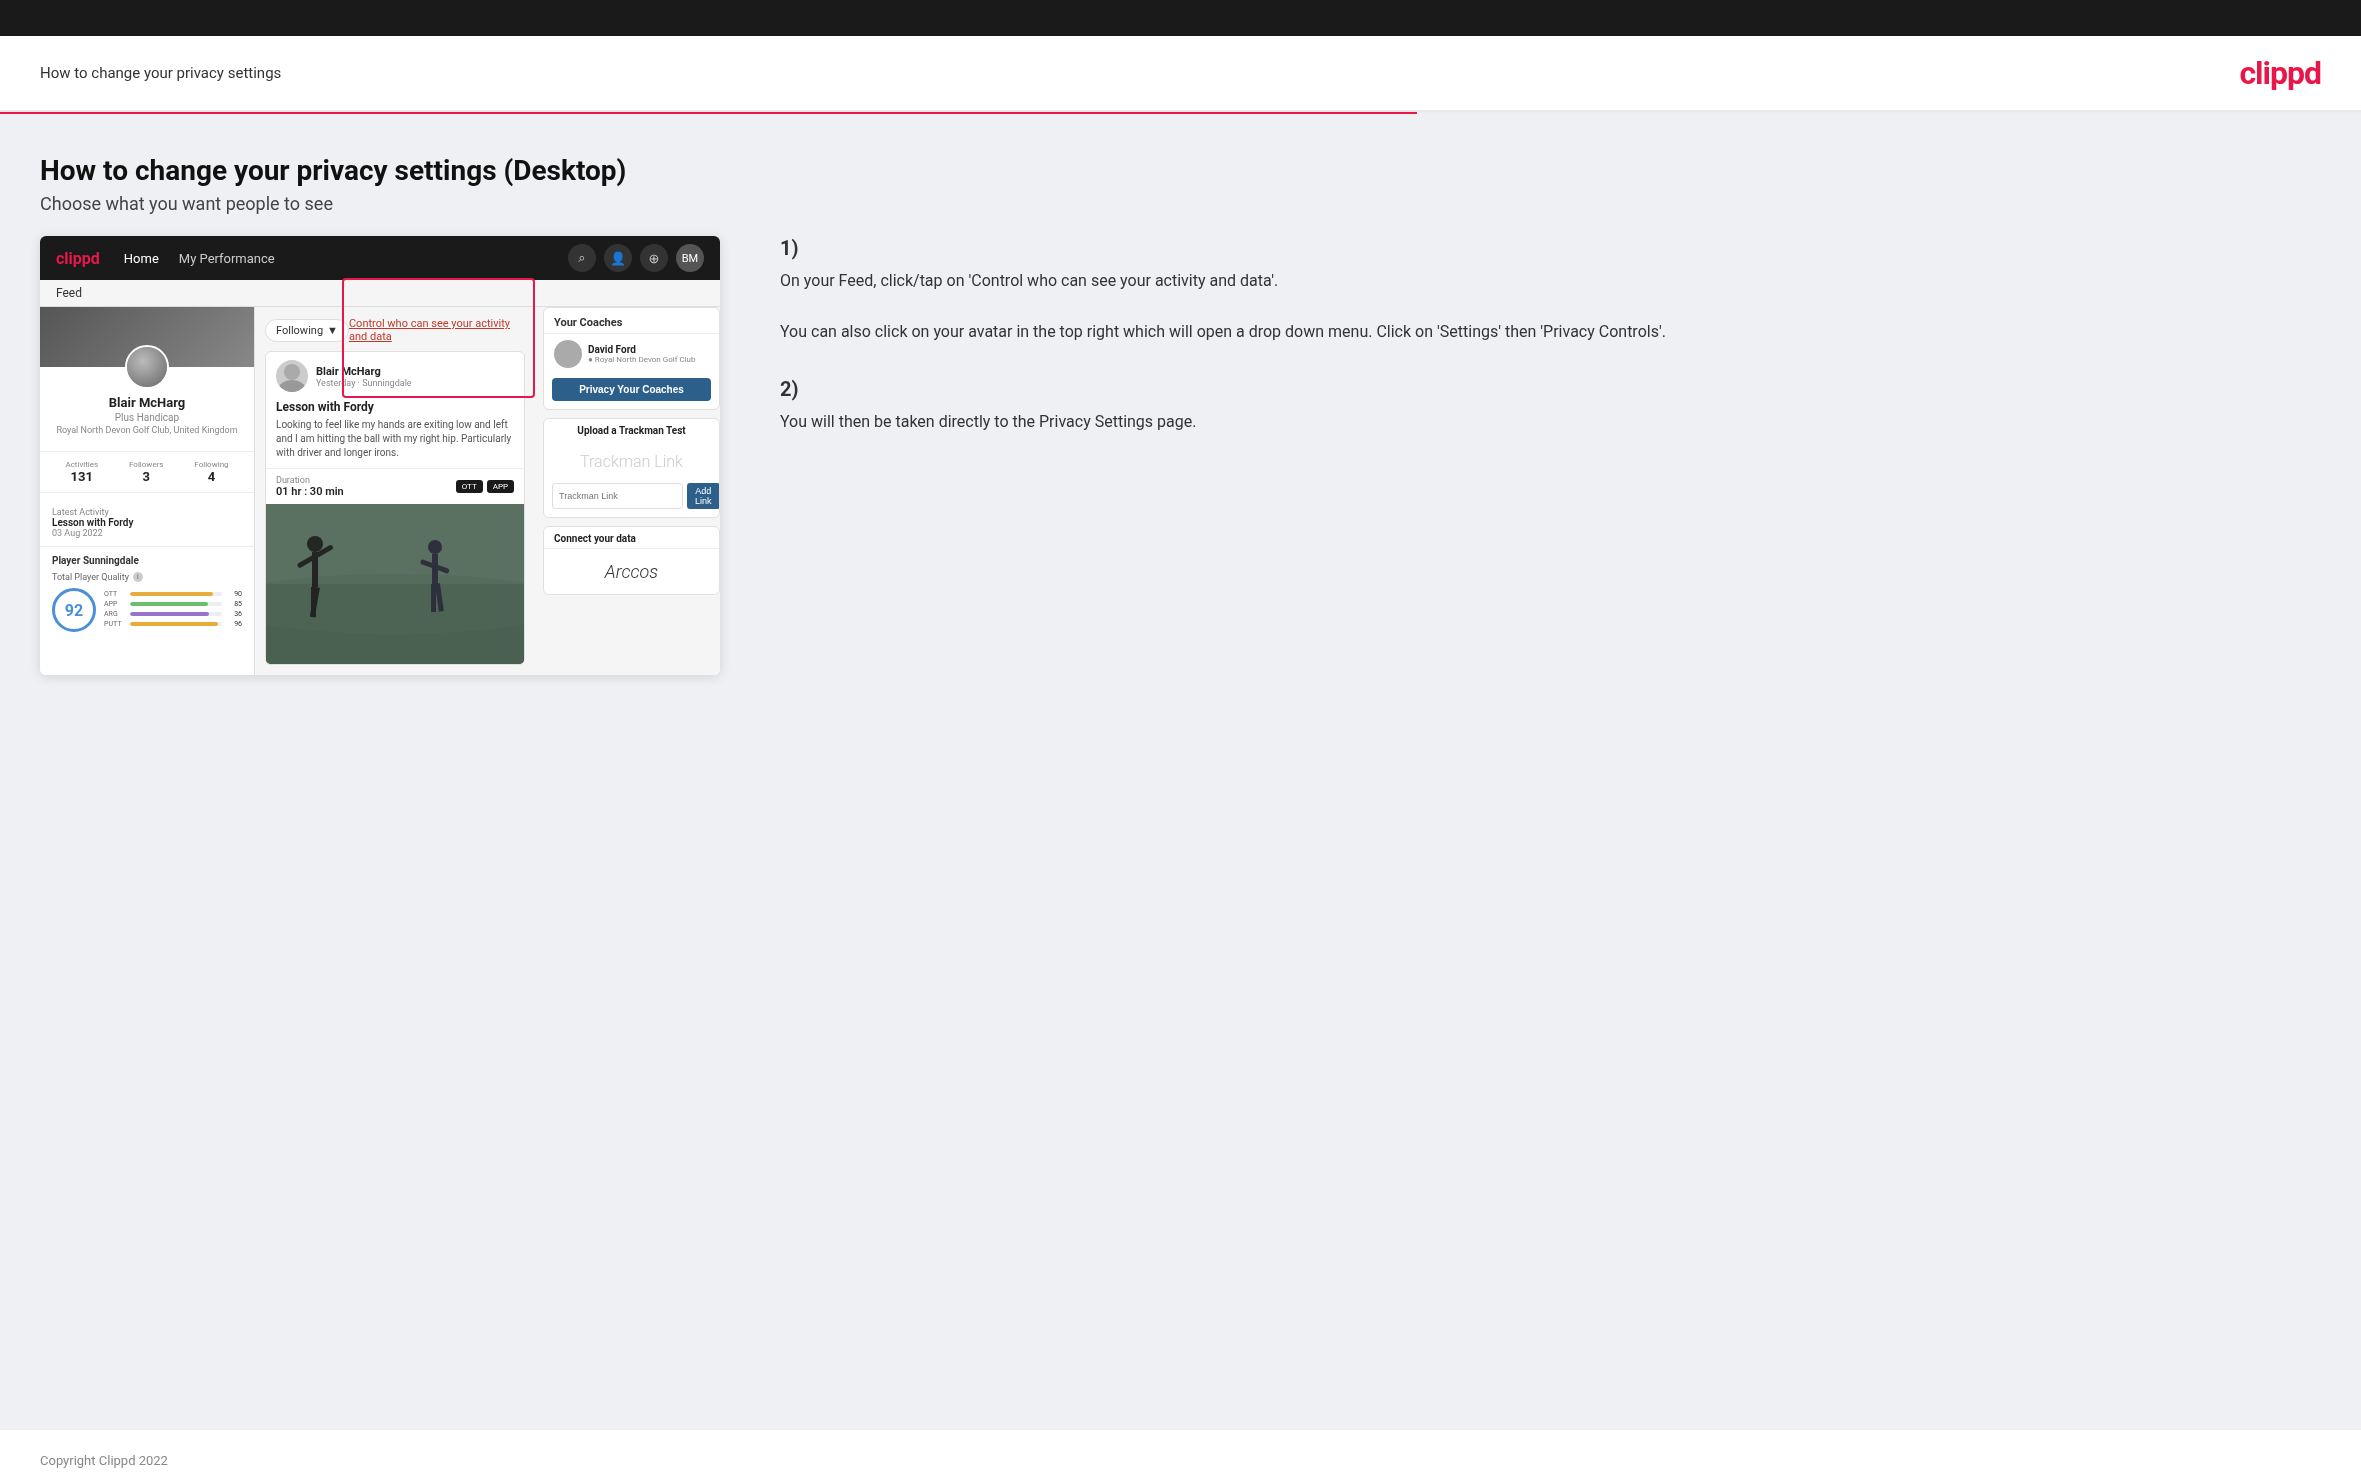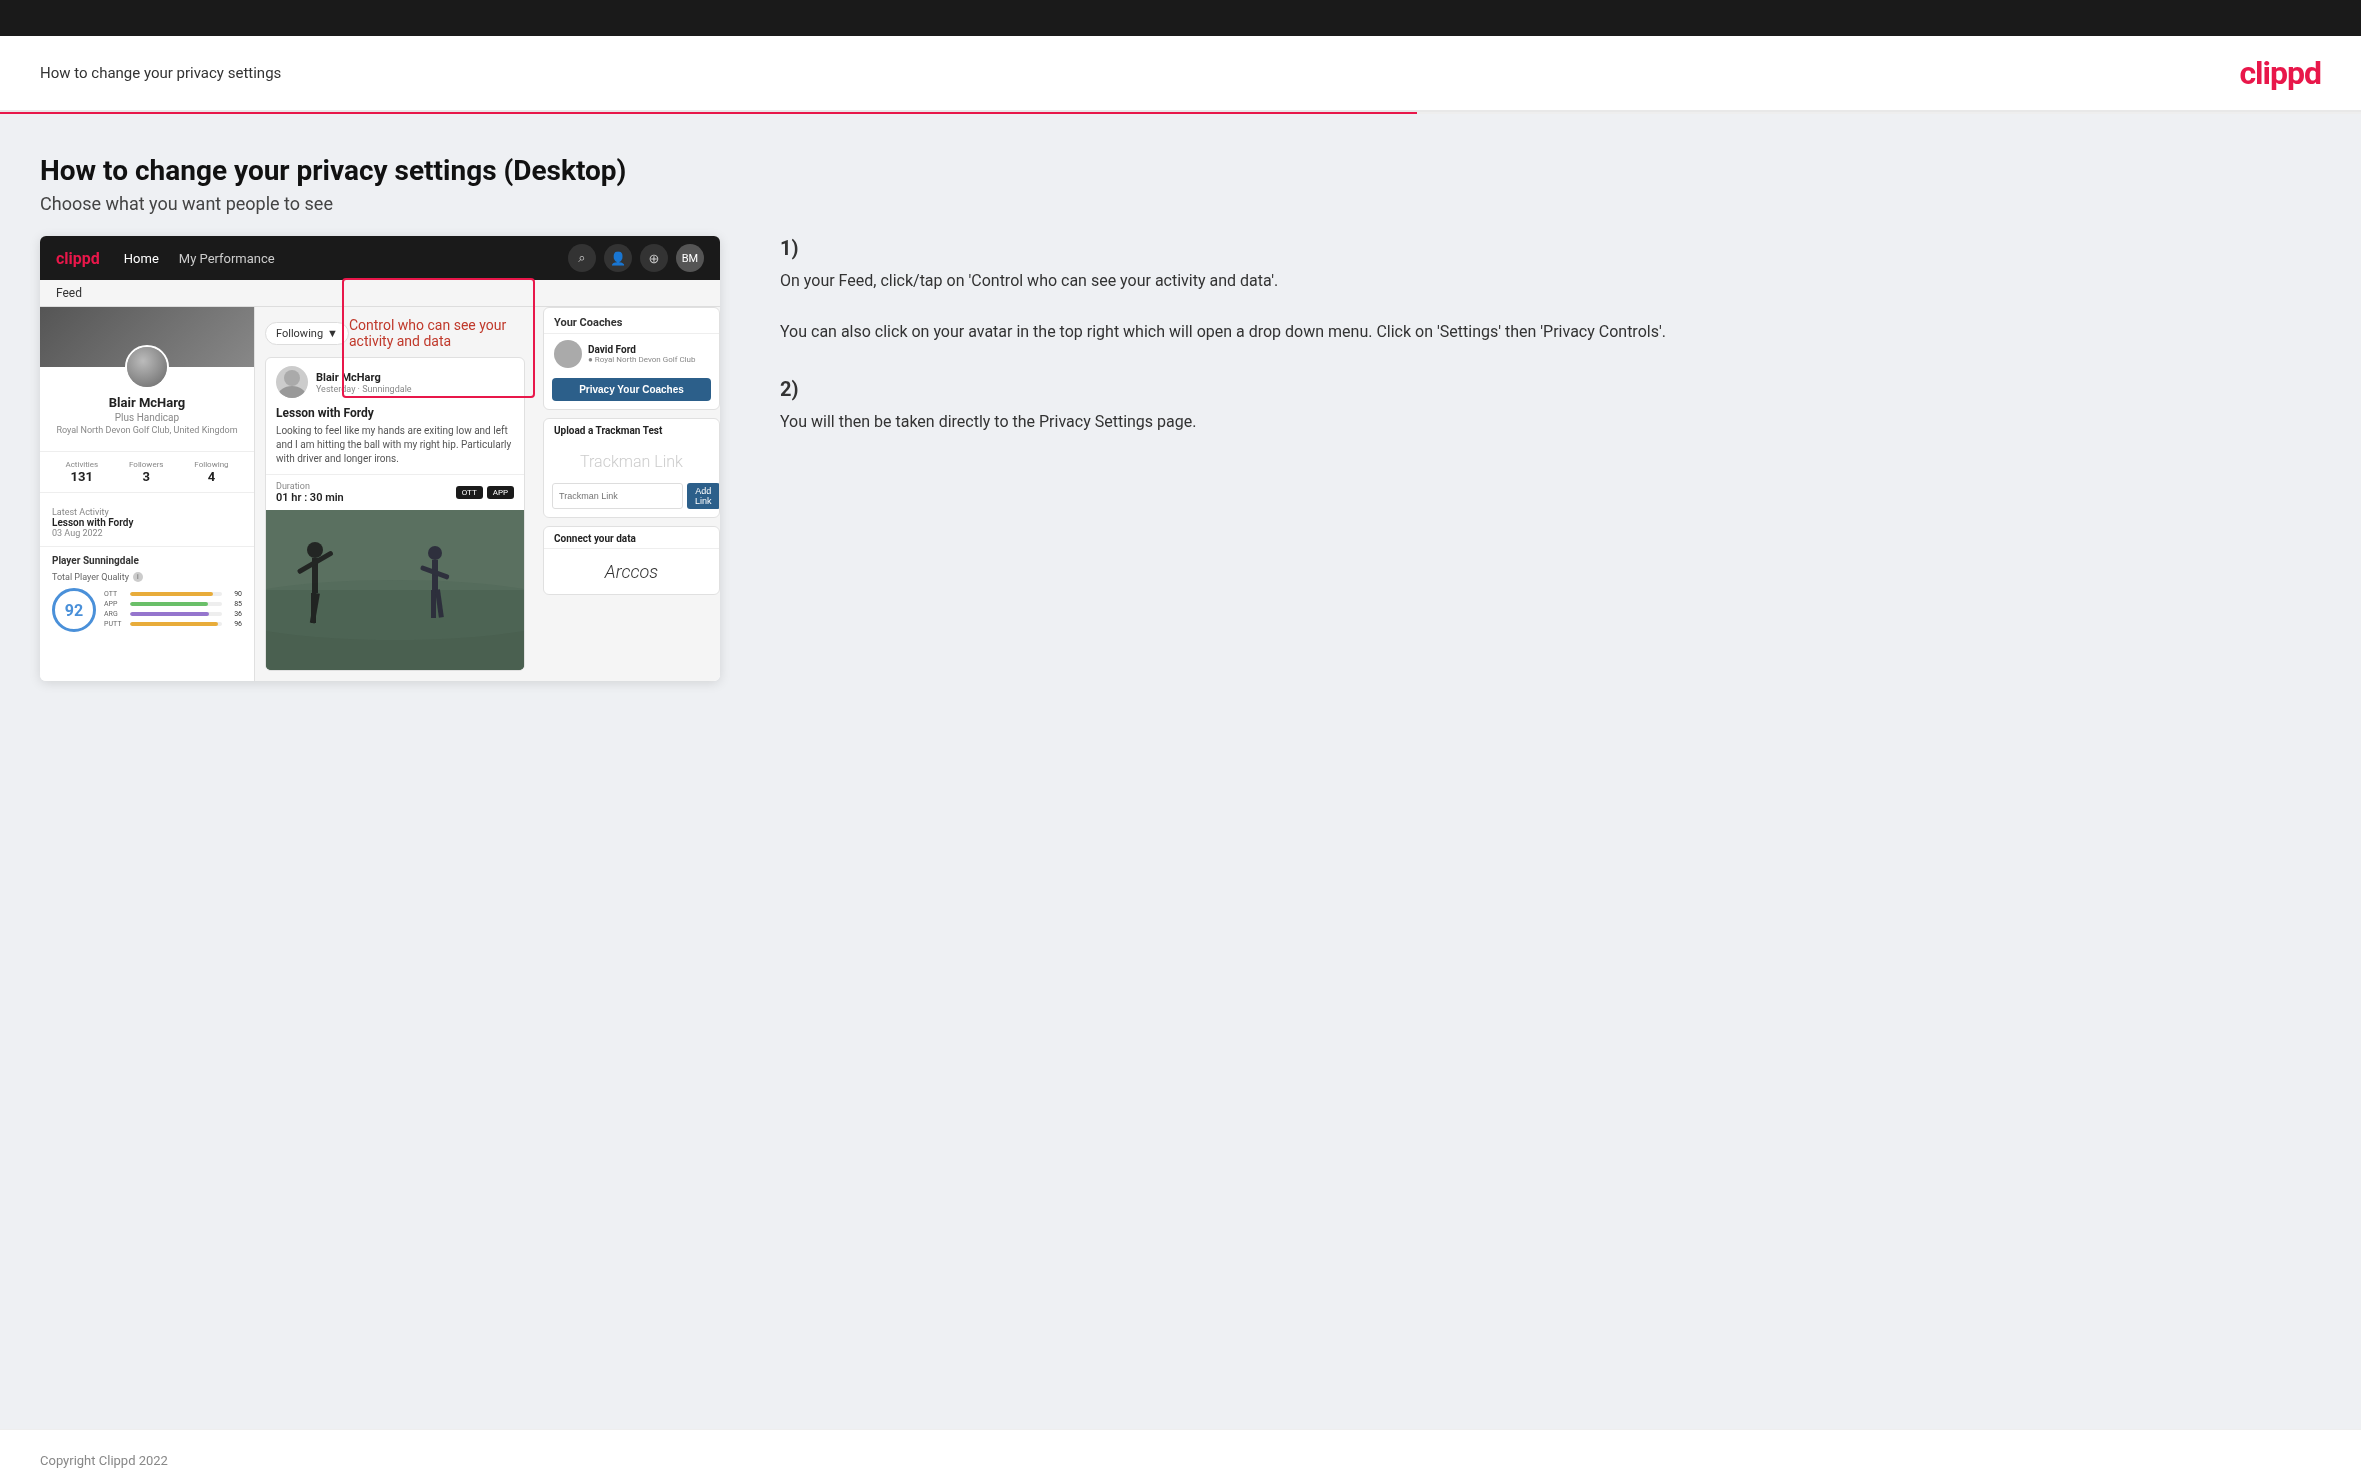--- a/index.html
+++ b/index.html
@@ -327,22 +327,23 @@
       border-radius: 16px;
       padding: 4px 10px;
       font-size: 11px;
       color: #333;
       display: flex;
       align-items: center;
       gap: 4px;
       cursor: pointer;
     }
     .privacy-link {
-      font-size: 14px;
+      font-size: 11px;
       color: #c0392b;
+      text-decoration: underline;
       cursor: pointer;
     }
 
     
     .arrow-container {
       position: relative;
     }
 
     
     .post-card {
@@ -494,20 +495,21 @@
       width: calc(100% - 16px);
       text-align: center;
       cursor: pointer;
     }
 
     
     .trackman-title {
       font-size: 10px;
       font-weight: 700;
       padding: 6px 10px 4px;
+      text-align: center;
     }
     .trackman-link-big {
       text-align: center;
       padding: 12px;
       font-size: 16px;
       color: #ccc;
       font-weight: 300;
     }
     .trackman-input-row {
       display: flex;

